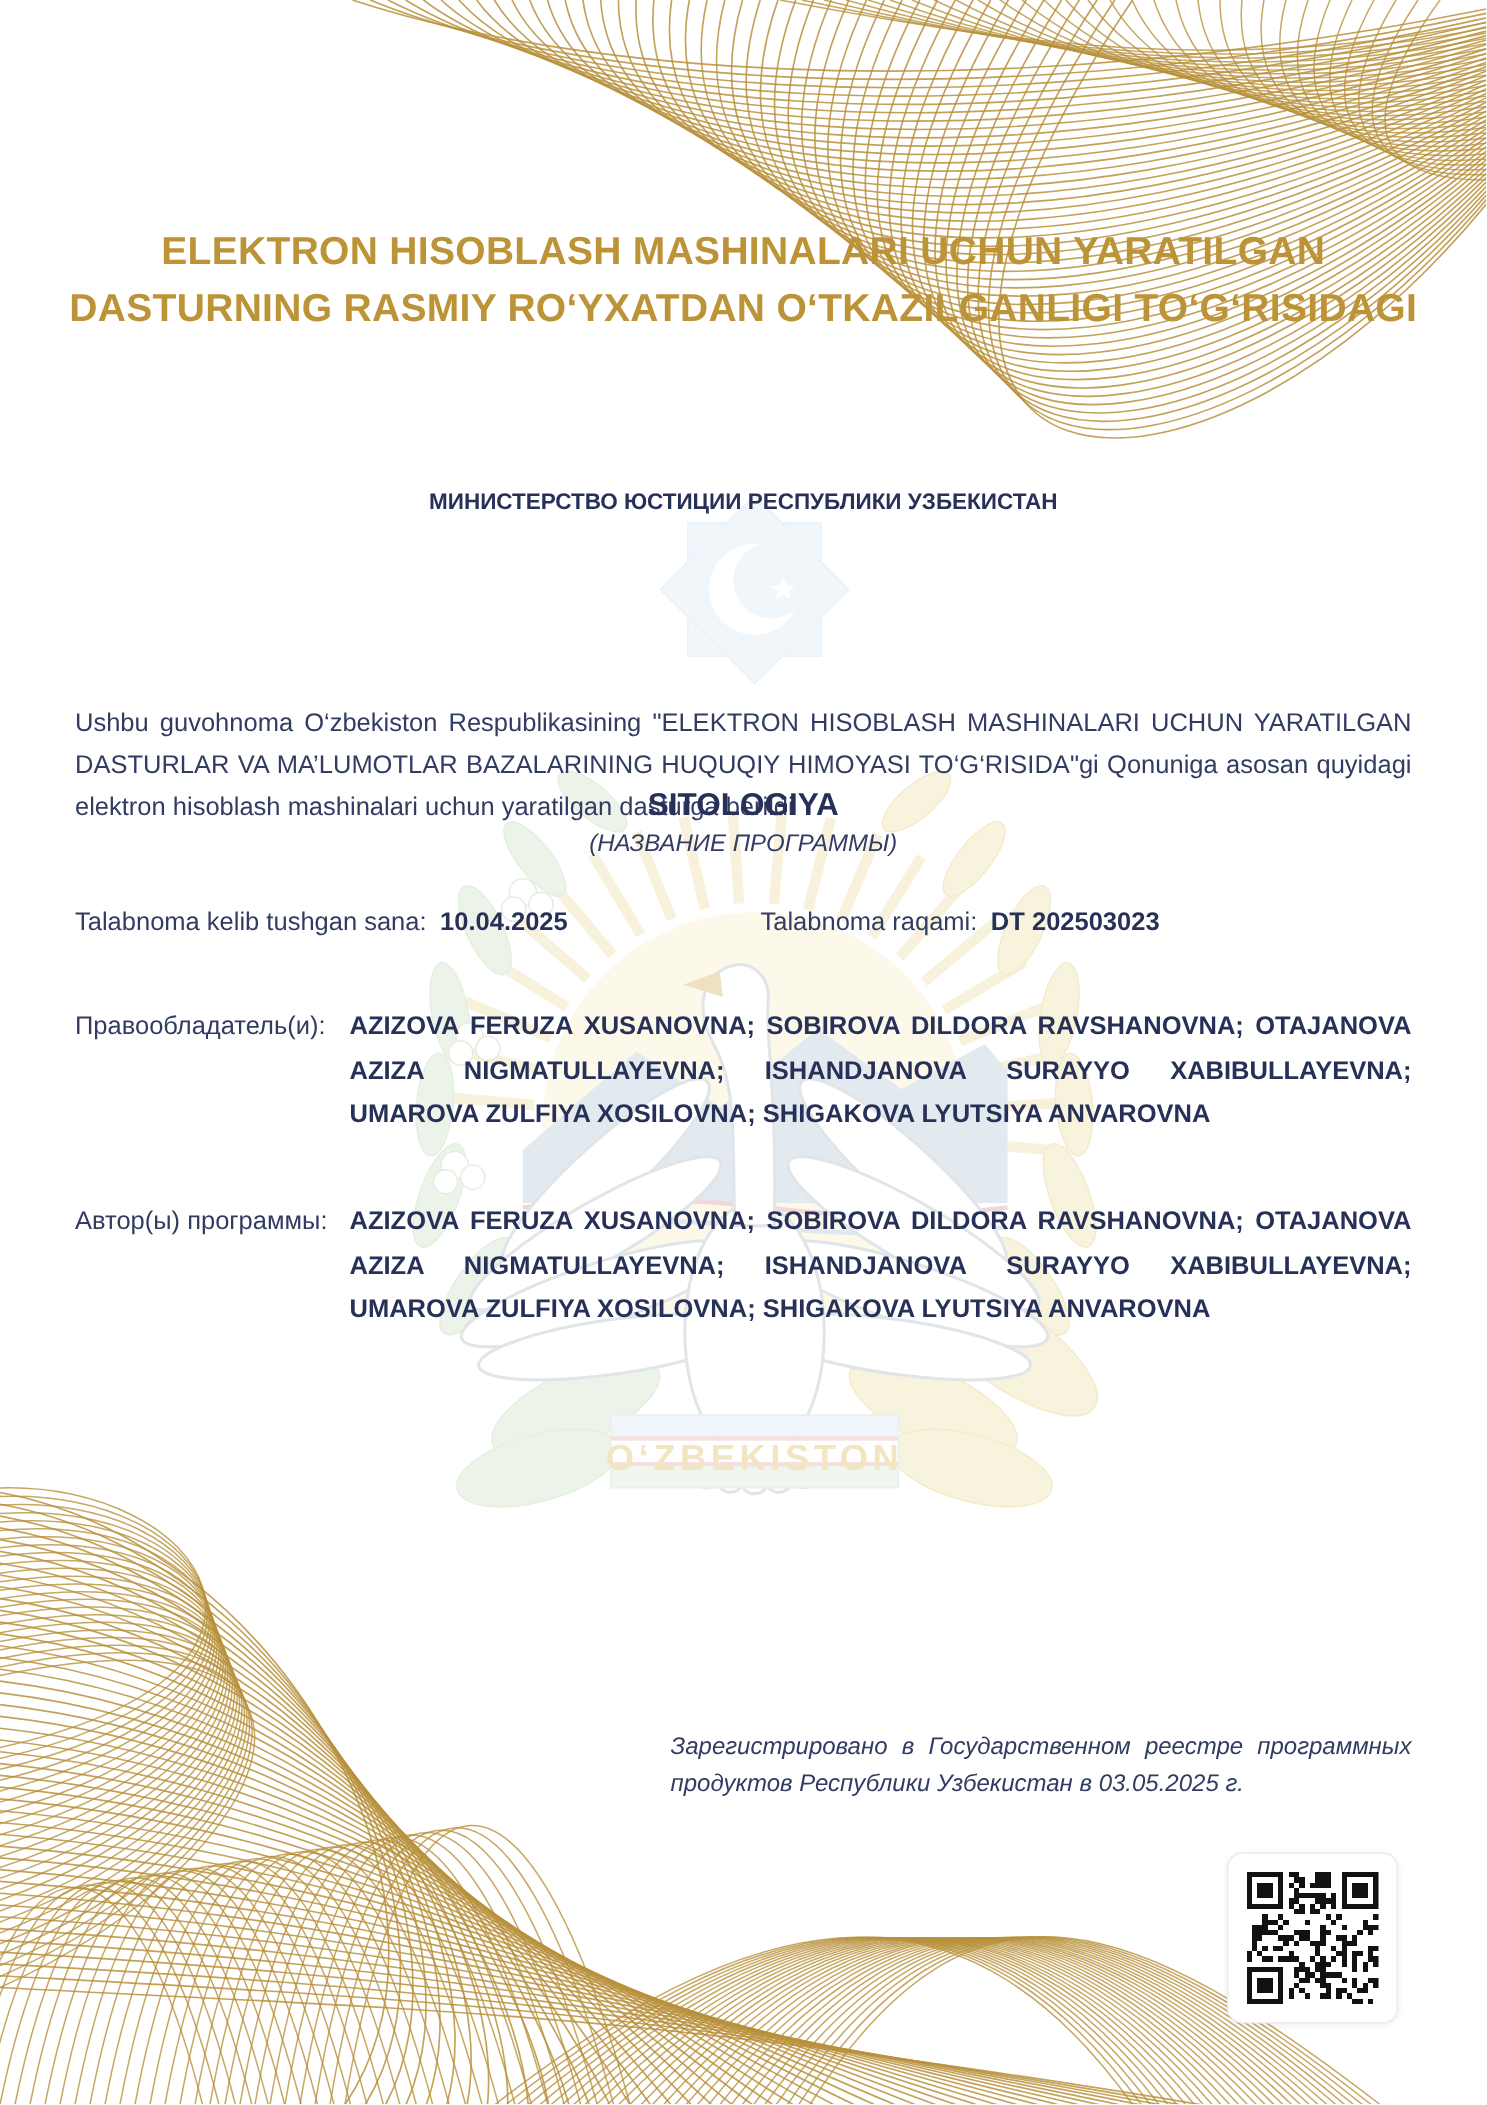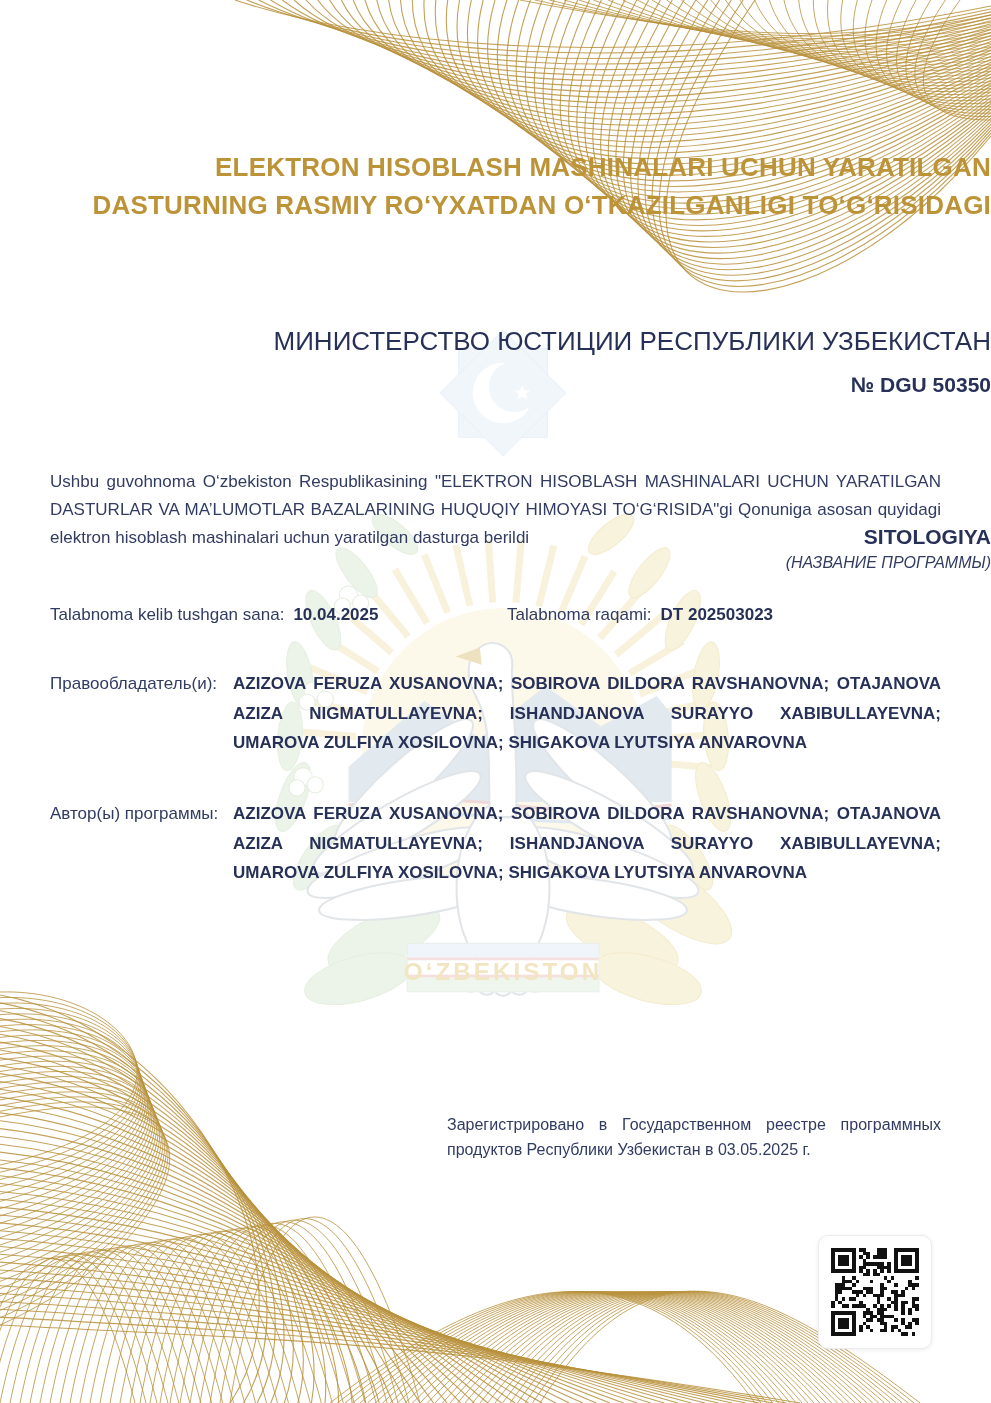--- a/index.html
+++ b/index.html
@@ -5,29 +5,29 @@
   html,body{margin:0;padding:0;background:#fff;}
   .page{
     position:relative; width:991px; height:1403px; overflow:hidden; background:#ffffff;
     font-family:"Liberation Sans","DejaVu Sans",sans-serif;
   }
   svg.deco{position:absolute; pointer-events:none;}
   #waves-top{top:0; left:0;}
   #waves-bottom{top:980px; left:0;}
   #emblem{top:292px; left:197px; opacity:.55;}
   .txt{position:absolute; z-index:3; color:var(--navy-body,#323C62);}
-  .center{left:0; width:991px; text-align:right;}
+  .center{left:0; width:991px; text-align:center;}
   .gold-head{
     color:var(--gold-text,#BD9338); font-weight:bold; font-size:26px; line-height:38px;
     letter-spacing:.2px;
   }
   .big-title{
     color:var(--gold-text,#BD9338); font-weight:bold; font-size:60px; line-height:62px; letter-spacing:1px;
   }
-  .ministry{color:var(--navy,#273158); font-weight:normal; font-size:26px;}
+  .ministry{color:var(--navy,#273158); font-weight:bold; font-size:15px;}
   .cert-no{color:var(--navy,#273158); font-weight:bold; font-size:21px;}
   .intro{
     left:50px; width:891px; font-size:17px; line-height:28px; text-align:justify;
   }
   .program{color:var(--navy,#273158); font-weight:bold; font-size:21px;}
   .caption{font-size:16px; font-style:italic;}
   .pair-label{font-size:17px;}
   .pair-value{font-size:17px; font-weight:bold; color:var(--navy,#273158); margin-left:9px;}
   .hang-row{left:50px; width:891px; display:flex;}
   .hang-label{flex:0 0 183px; font-size:17px; line-height:29.5px;}
@@ -362,21 +362,20 @@
   </svg>
 
   <div class="txt center gold-head" style="top:148px;">
     <div>ELEKTRON HISOBLASH MASHINALARI UCHUN YARATILGAN</div>
     <div>DASTURNING RASMIY RO‘YXATDAN O‘TKAZILGANLIGI TO‘G‘RISIDAGI</div>
   </div>
 
 
   <div class="txt center ministry" style="top:326px;">МИНИСТЕРСТВО ЮСТИЦИИ РЕСПУБЛИКИ УЗБЕКИСТАН</div>
 
-  <div class="txt center cert-no" style="top:373px;">№ DGU 50350</div>
 
   <div class="txt intro" style="top:423px;margin-top:45px;">Ushbu guvohnoma O‘zbekiston Respublikasining "ELEKTRON HISOBLASH MASHINALARI UCHUN YARATILGAN DASTURLAR VA MA’LUMOTLAR BAZALARINING HUQUQIY HIMOYASI TO‘G‘RISIDA"gi Qonuniga asosan quyidagi elektron hisoblash mashinalari uchun yaratilgan dasturga berildi</div>
 
   <div class="txt center program" style="top:525px;">SITOLOGIYA</div>
 
   <div class="txt center caption" style="top:554px;">(НАЗВАНИЕ ПРОГРАММЫ)</div>
 
   <div class="txt" style="top:605px; left:50px;">
     <span class="pair-label">Talabnoma kelib tushgan sana:</span><span class="pair-value">10.04.2025</span>
   </div>
@@ -387,21 +386,21 @@
   <div class="txt hang-row" style="top:669px;">
     <div class="hang-label">Правообладатель(и):</div>
     <div class="hang-names">AZIZOVA FERUZA XUSANOVNA; SOBIROVA DILDORA RAVSHANOVNA; OTAJANOVA AZIZA NIGMATULLAYEVNA; ISHANDJANOVA SURAYYO XABIBULLAYEVNA; UMAROVA ZULFIYA XOSILOVNA; SHIGAKOVA LYUTSIYA ANVAROVNA</div>
   </div>
 
   <div class="txt hang-row" style="top:799px;">
     <div class="hang-label">Автор(ы) программы:</div>
     <div class="hang-names">AZIZOVA FERUZA XUSANOVNA; SOBIROVA DILDORA RAVSHANOVNA; OTAJANOVA AZIZA NIGMATULLAYEVNA; ISHANDJANOVA SURAYYO XABIBULLAYEVNA; UMAROVA ZULFIYA XOSILOVNA; SHIGAKOVA LYUTSIYA ANVAROVNA</div>
   </div>
 
-  <div class="txt registration" style="top:1112px;">Зарегистрировано в Государственном реестре программных продуктов Республики Узбекистан в 03.05.2025 г.</div>
+  <div class="txt registration" style="top:1152px;font-style:italic;">Зарегистрировано в Государственном реестре программных продуктов Республики Узбекистан в 03.05.2025 г.</div>
 
   <div class="qr-card">
     <svg id="qr" viewBox="0 0 25 25" shape-rendering="crispEdges">
         <rect x="8" y="0" width="1" height="1" fill="#111"></rect>
         <rect x="9" y="0" width="1" height="1" fill="#111"></rect>
         <rect x="13" y="0" width="1" height="1" fill="#111"></rect>
         <rect x="14" y="0" width="1" height="1" fill="#111"></rect>
         <rect x="15" y="0" width="1" height="1" fill="#111"></rect>
         <rect x="9" y="1" width="1" height="1" fill="#111"></rect>
         <rect x="10" y="1" width="1" height="1" fill="#111"></rect>

